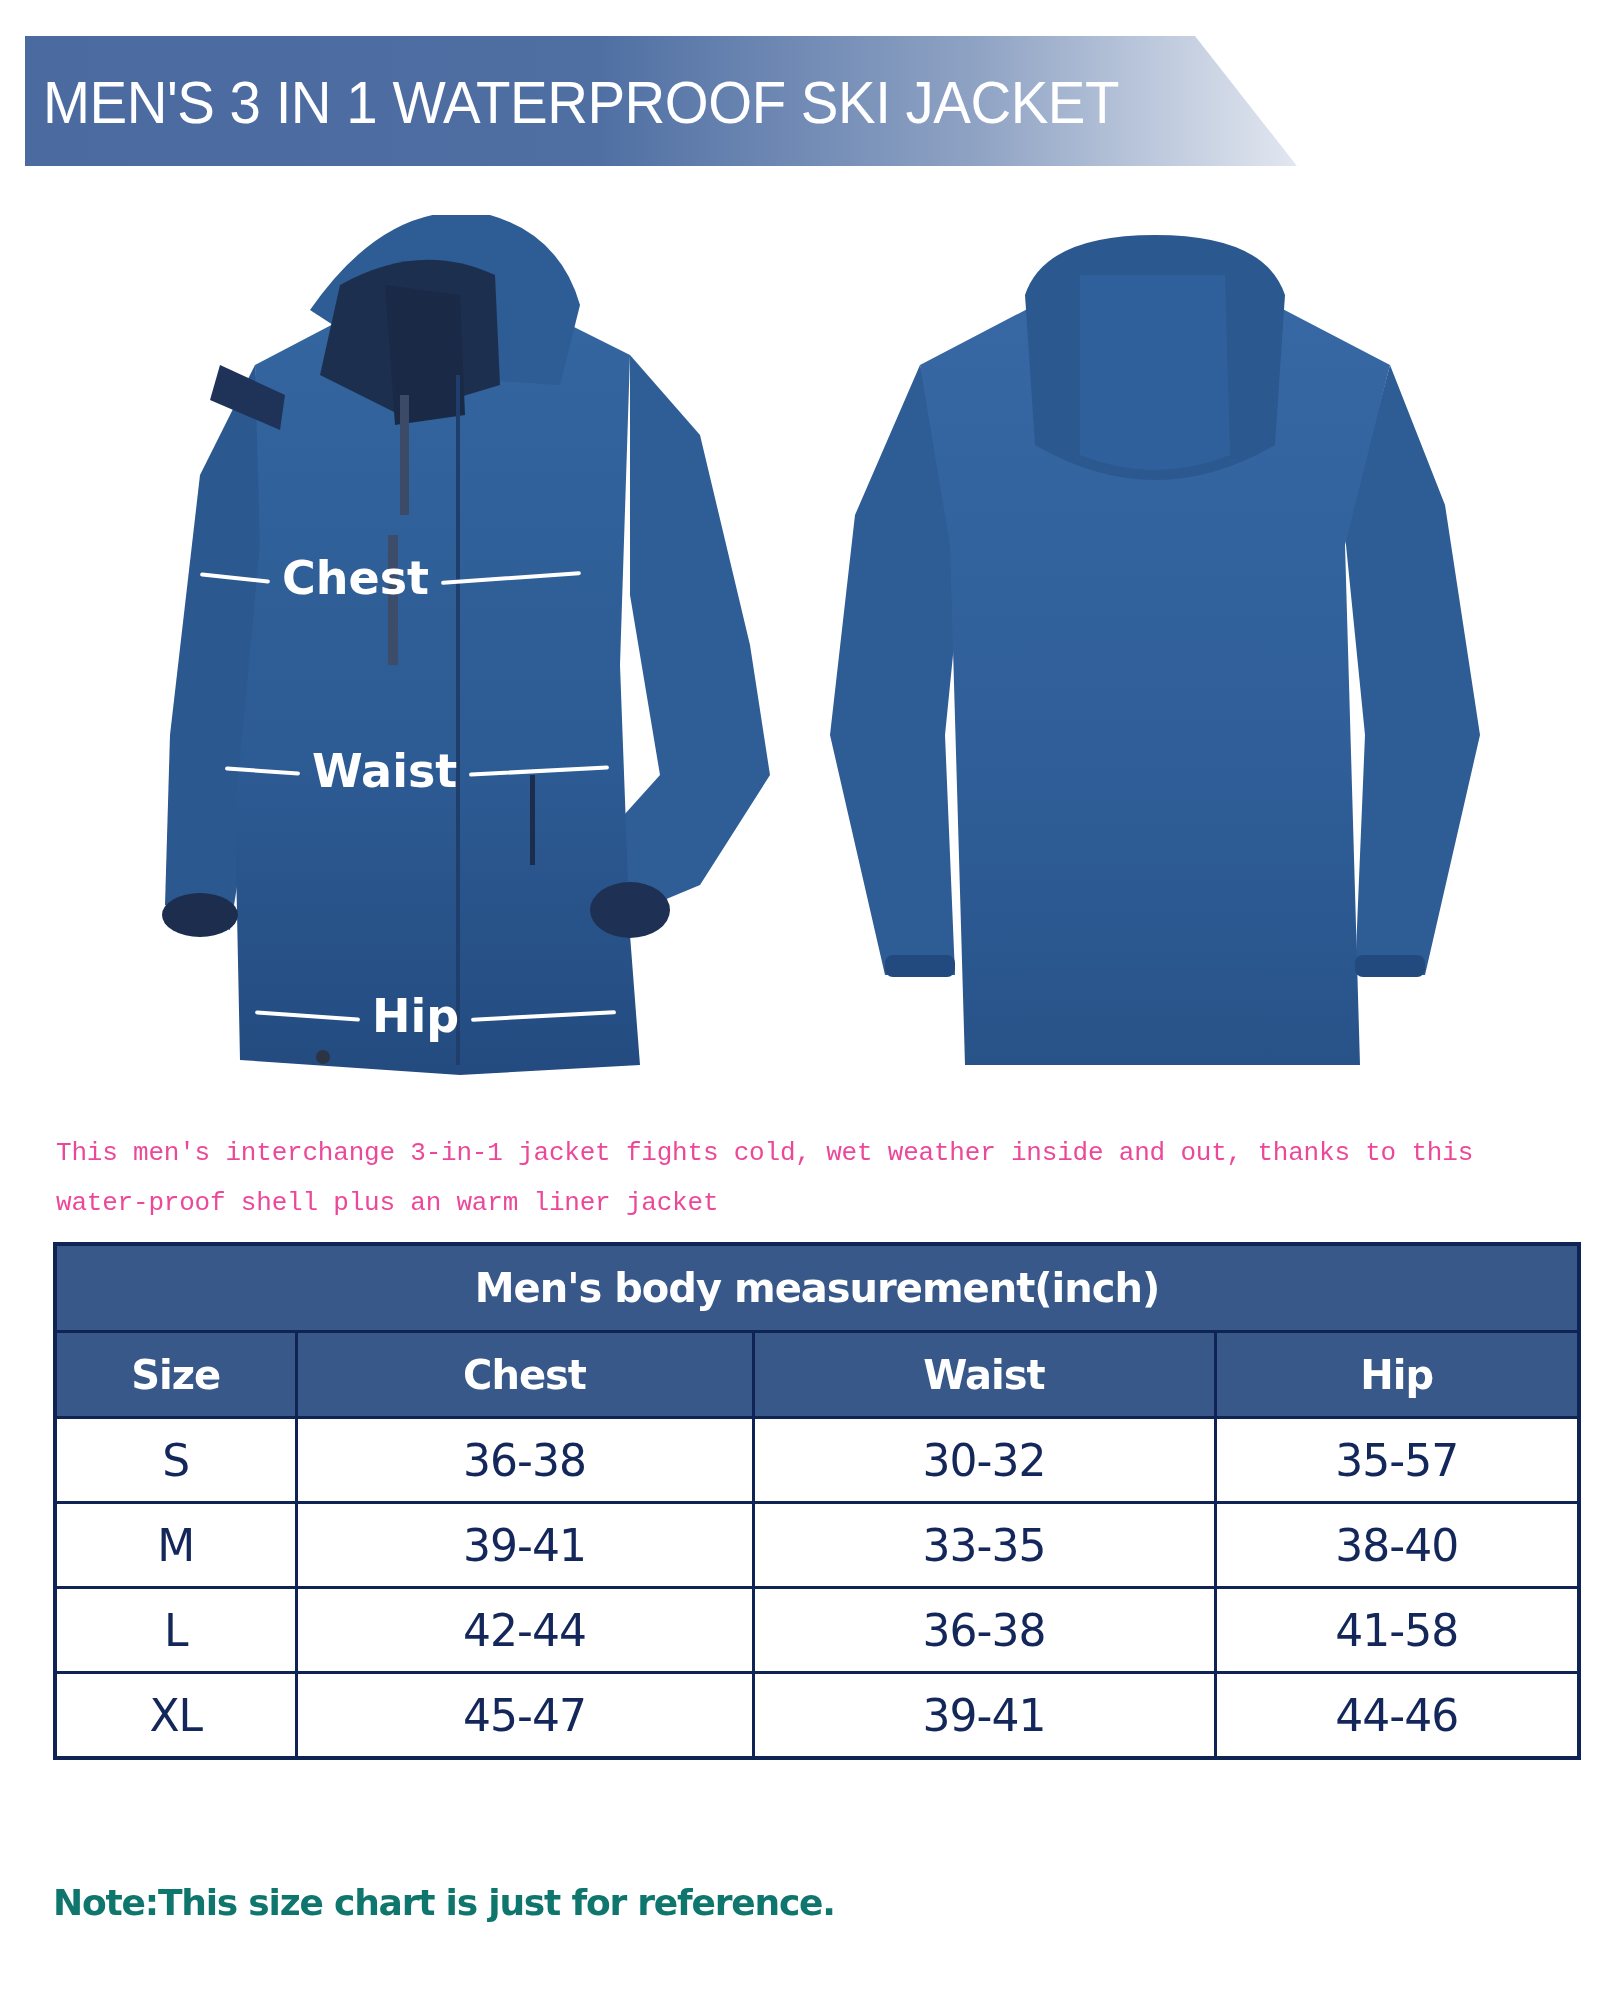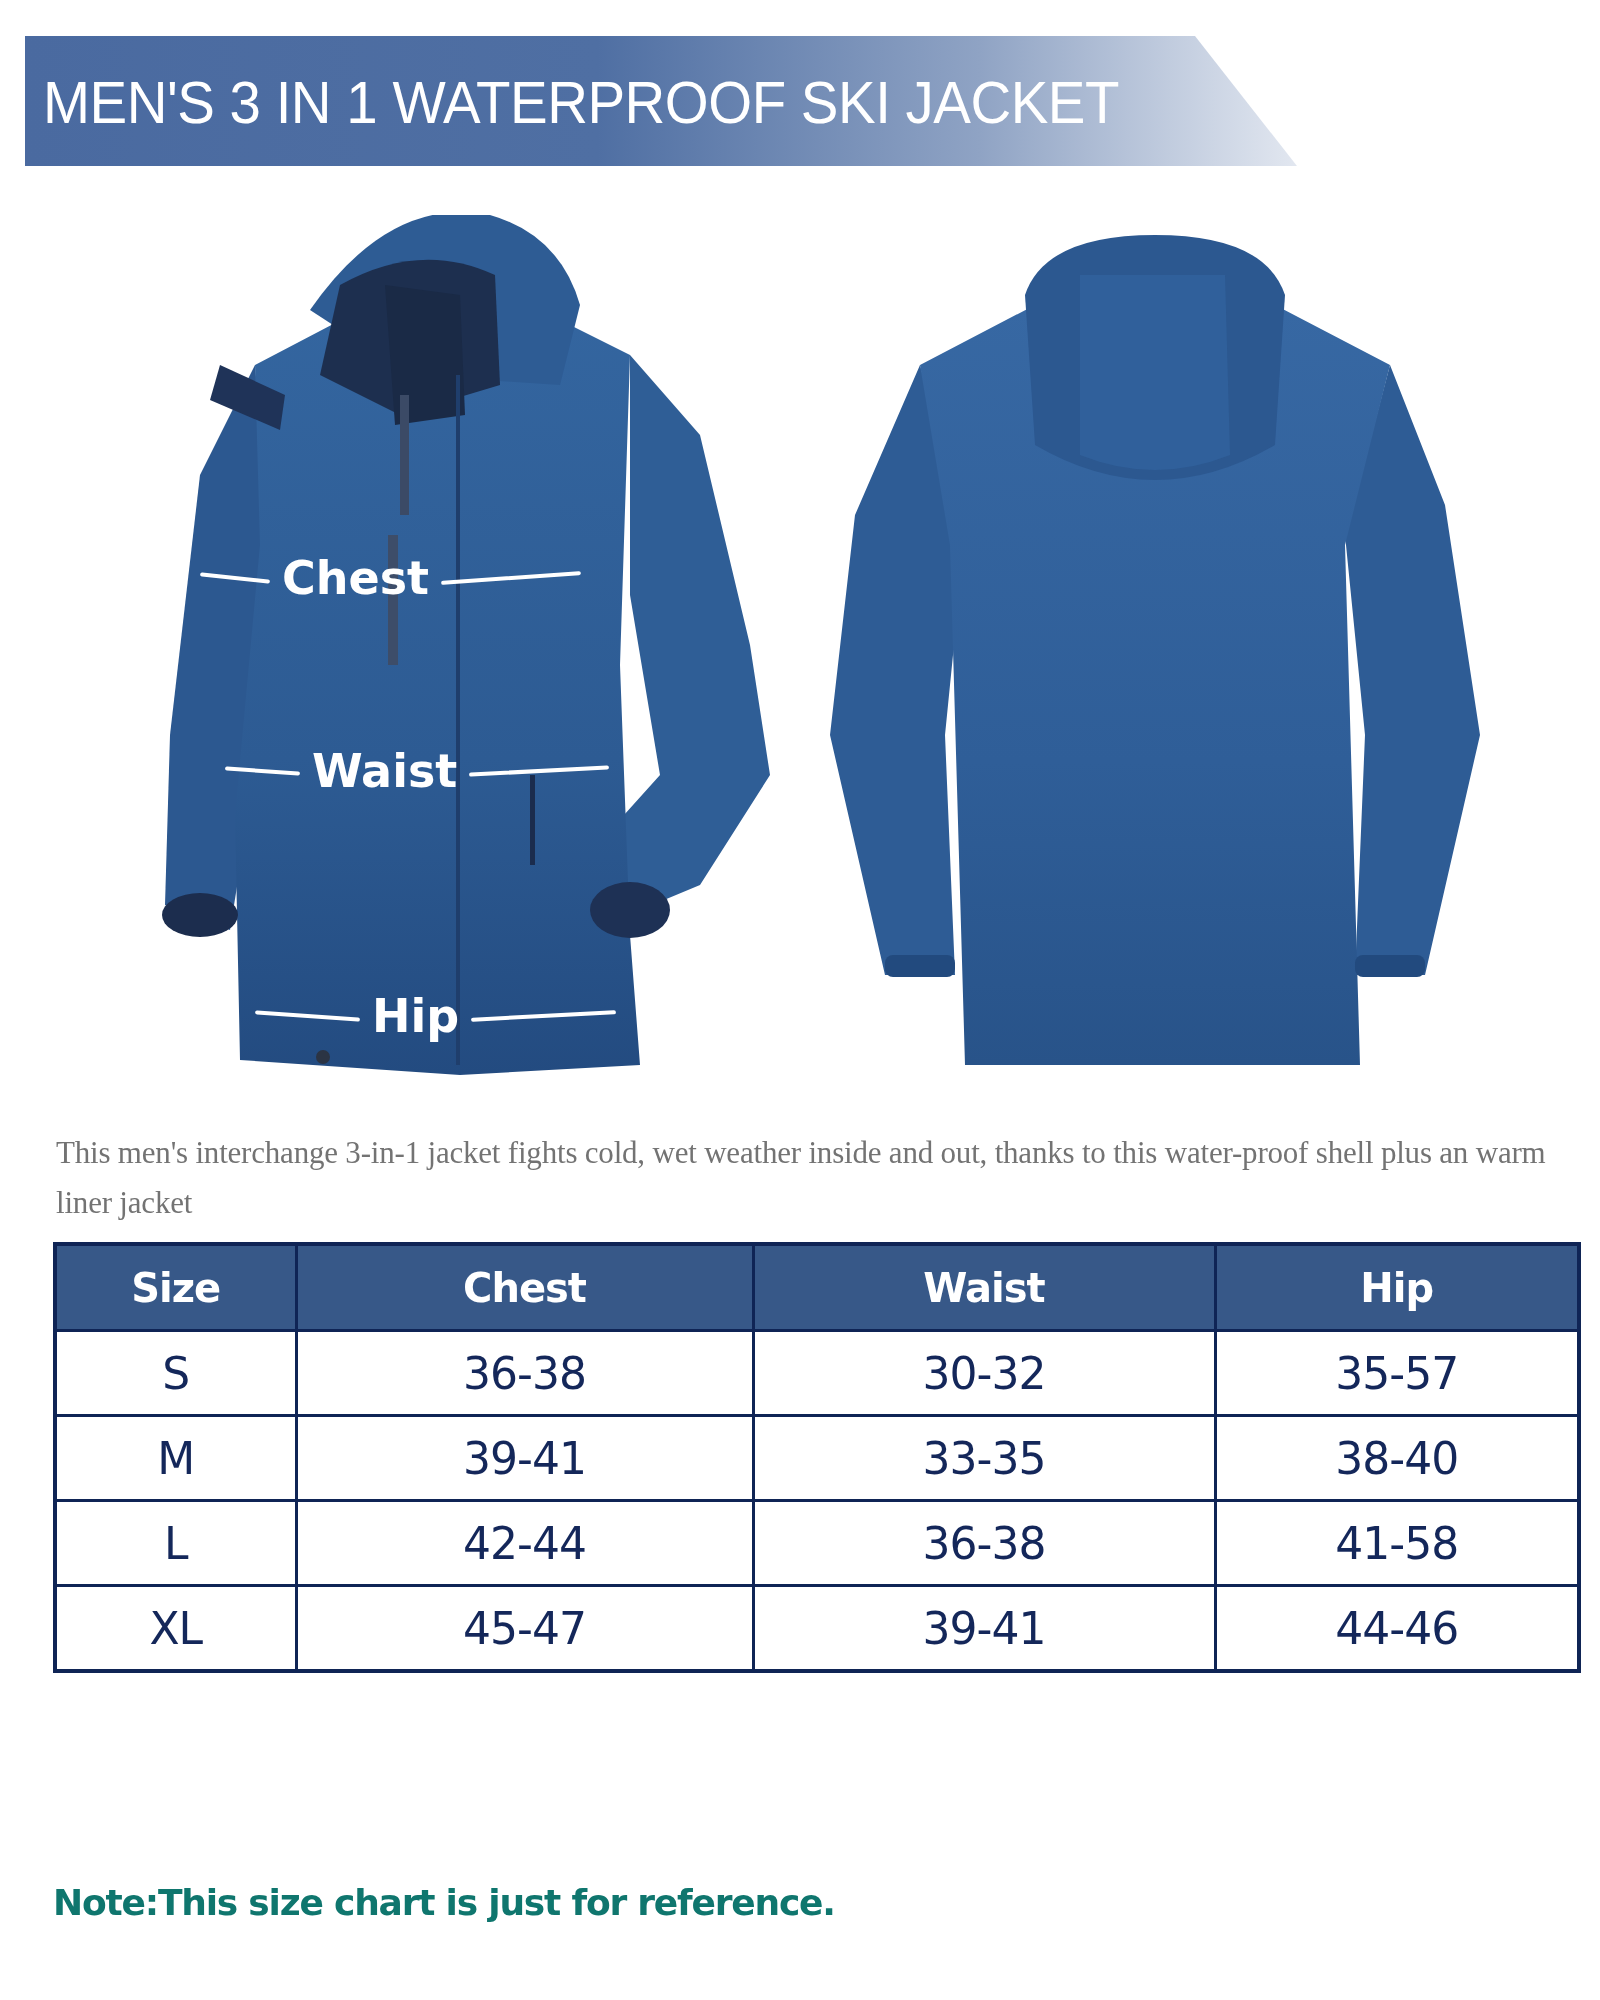--- a/index.html
+++ b/index.html
@@ -19,22 +19,22 @@
   .jacket svg { display: block; }
   .front { left: 160px; top: 215px; width: 620px; height: 870px; }
   .back  { left: 825px; top: 215px; width: 660px; height: 870px; }
 
   .measure { position: absolute; display: flex; align-items: center; }
   .measure .line { height: 4px; background: #ffffff; border-radius: 2px; }
   .measure .lbl { color: #ffffff; font-weight: bold; font-size: 46px; padding: 0 12px;
                   font-family: "DejaVu Sans", sans-serif; line-height: 1; }
 
   
-  .desc { position: absolute; left: 56px; top: 1128px; width: 1520px; color: #737373;
-          font-size: 31px; line-height: 50px; font-family: Liberation Serif, serif; letter-spacing: -0.2px; }
+  .desc { position: absolute; left: 56px; top: 1128px; width: 1520px; color: #ec4899;
+          font-size: 26px; line-height: 50px; font-family: Liberation Mono, monospace; letter-spacing: -0.2px; }
 
   
   .size-table { position: absolute; left: 53px; top: 1242px; width: 1524px; border-collapse: collapse;
                 border: 4px solid #0f2455; table-layout: fixed; }
   .size-table th, .size-table td { border: 3px solid #0f2455; text-align: center; padding: 0; }
   .size-table .table-title { height: 84px; background: #375888; color: #ffffff; font-size: 40px;
                              font-weight: bold; font-family: "DejaVu Sans", sans-serif; letter-spacing: -1px; }
   .size-table .col-head { height: 83px; background: #375888; color: #ffffff; font-size: 40px;
                           font-weight: bold; font-family: "DejaVu Sans", sans-serif; letter-spacing: -1px; text-align: center; }
   .size-table td { height: 82px; background: #ffffff; color: #14275a; font-size: 44px;
@@ -139,20 +139,23 @@
 
 <table class="size-table">
   <colgroup>
     <col style="width:241px">
     <col style="width:457px">
     <col style="width:462px">
     <col style="width:364px">
   </colgroup>
   <thead>
     <tr>
+      <th class="table-title" colspan="4">Men's body measurement(inch)</th>
+    </tr>
+    <tr>
       <th class="col-head">Size</th>
       <th class="col-head">Chest</th>
       <th class="col-head">Waist</th>
       <th class="col-head">Hip</th>
     </tr>
   </thead>
   <tbody>
     <tr>
       <td>S</td>
       <td>36-38</td>

